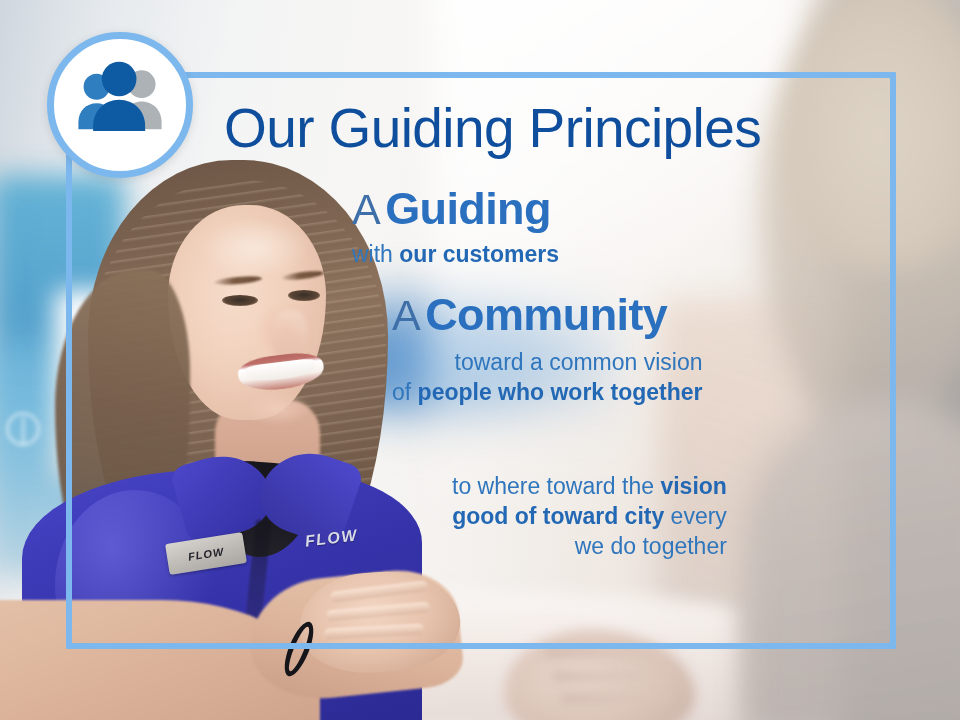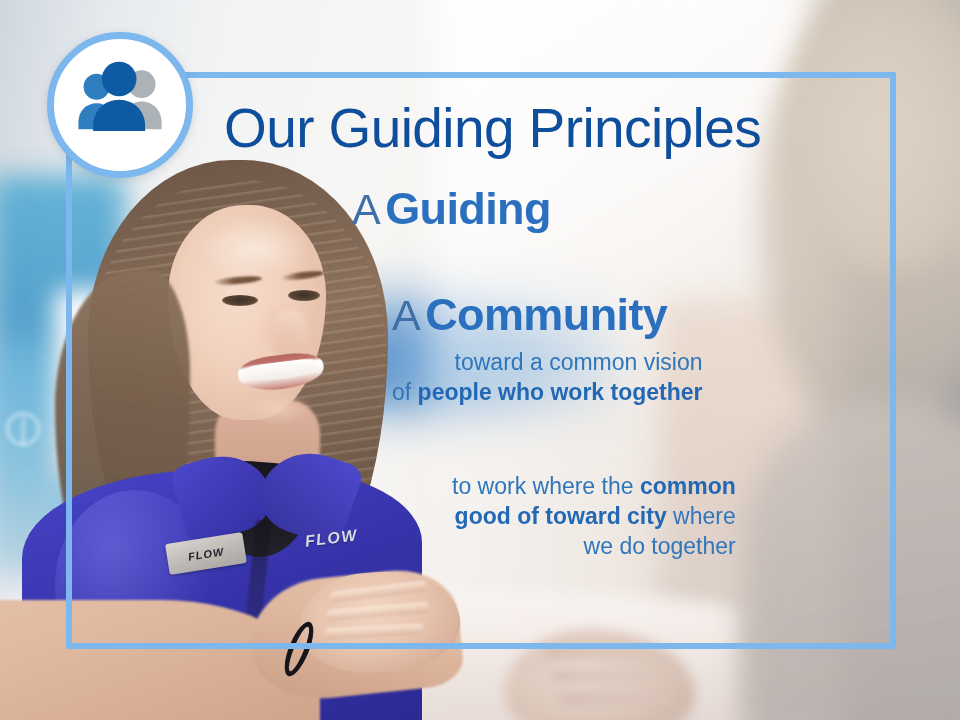--- a/index.html
+++ b/index.html
@@ -591,34 +591,37 @@
     </svg>
   </div>
 
   <div class="title">Our Guiding Principles</div>
 
   <div class="block block-covenant">
     <div class="head-line">
       <span class="head-a">A</span>
       <span class="head-word">Guiding</span>
     </div>
+    <div class="sub">
+      <span>with </span><b>our customers</b>
+    </div>
   </div>
 
   <div class="block block-community">
     <div class="head-line">
       <span class="head-a">A</span>
       <span class="head-word">Community</span>
     </div>
     <div class="sub">
       <div>toward a common vision</div>
       <div><span>of </span><b>people who work together</b></div>
     </div>
   </div>
 
   <div class="block block-commitment">
     <div class="sub">
-      <div><span>to work where the </span><b>common</b></div>
-      <div><b>good of toward city</b><span> where</span></div>
+      <div><span>to where toward the </span><b>vision</b></div>
+      <div><b>good of toward city</b><span> every</span></div>
       <div>we do together</div>
     </div>
   </div>
 
 </div>
 
 </body></html>

